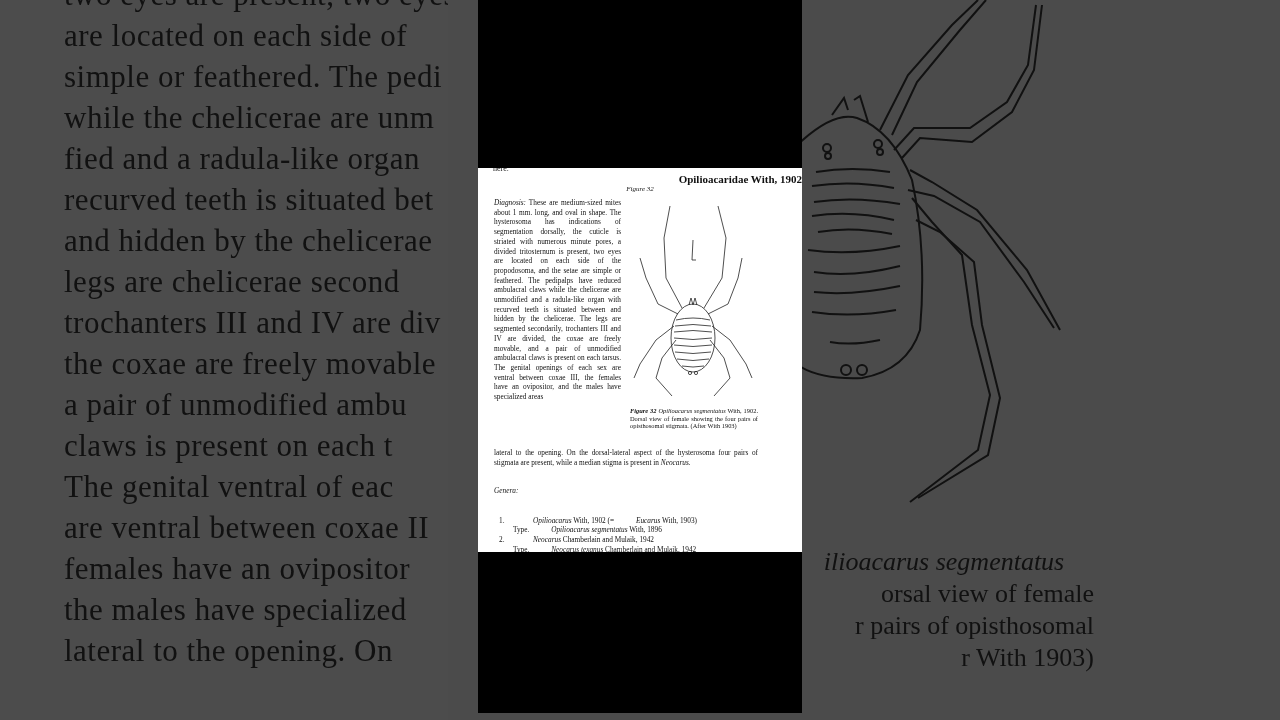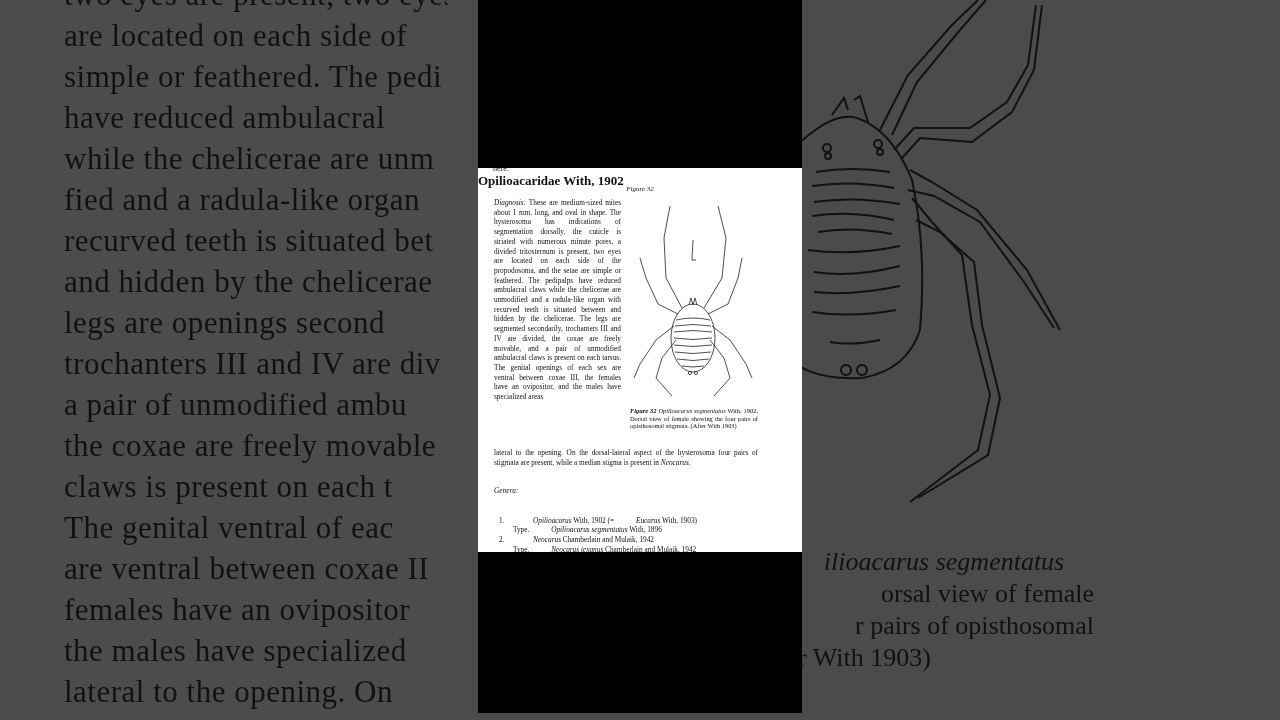--- a/index.html
+++ b/index.html
@@ -8,21 +8,21 @@
   .bg-left .lines { position:absolute; left:64px; top:-26px; width:560px; color:#111; font-size:31px; line-height:41px; letter-spacing:0.5px; }
   .bg-left .lines div { white-space:nowrap; }
   .bg-right { position:absolute; left:802px; top:0; width:478px; height:720px; overflow:hidden; background:#4b4b4b; }
   .bg-right svg { position:absolute; left:0; top:0; }
   .bg-right .cap { position:absolute; left:-8px; top:546px; color:#111; font-size:26px; line-height:32px; width:300px; }
   .bg-right .cap div { white-space:nowrap; text-align:right; }
   .bg-right .cap .it { font-style:italic;text-align:center; }
   .center { position:absolute; left:478px; top:0; width:324px; height:713px; background:#000; }
   .page { position:absolute; left:0; top:168px; width:324px; height:384px; background:#fff; overflow:hidden; color:#111; }
   .page .top-cut { position:absolute; left:15px; top:-4px; font-size:8px; }
-  .page .title { position:absolute; left:0; width:324px; top:5px; text-align:left; font-weight:bold; font-size:13px; }
+  .page .title { position:absolute; left:0; width:324px; top:5px; text-align:right; font-weight:bold; font-size:11px; }
   .page .figref { position:absolute; left:0; width:324px; top:17px; text-align:center; font-style:italic; font-size:7px; }
   .page .diag { position:absolute; left:16px; top:30px; width:127px; font-size:7.3px; line-height:9.7px; text-align:justify; }
   .page .diag .lbl { font-style:italic; }
   .page .full { position:absolute; left:16px; top:280px; width:264px; font-size:7.3px; line-height:9.7px; text-align:justify; }
   .page .full .it { font-style:italic; }
   .page .fig { position:absolute; left:148px; top:30px; width:140px; height:205px; }
   .page .figcap { position:absolute; left:152px; top:239px; width:128px; font-size:6.4px; line-height:7.6px; text-align:justify; }
   .page .figcap .lbl { font-style:italic; font-weight:bold; }
   .page .figcap .it { font-style:italic; }
   .page .genera { position:absolute; left:16px; top:318px; font-size:7.3px; line-height:9.7px; width:290px; }
@@ -32,29 +32,28 @@
   .page .genera .it { font-style:italic;padding-left:20px; }
 </style>
 </head>
 <body>
 
 <div class="bg-left">
   <div class="lines">
     <div>two eyes are present, two eyes</div>
     <div>are located on each side of</div>
     <div>simple or feathered. The pedi</div>
-    <div>have reduced ambulacral</div>
     <div>while the chelicerae are unm</div>
     <div>fied and a radula-like organ</div>
     <div>recurved teeth is situated bet</div>
     <div>and hidden by the chelicerae</div>
-    <div>legs are openings second</div>
+    <div>legs are chelicerae second</div>
     <div>trochanters III and IV are div</div>
+    <div>the coxae are freely movable</div>
     <div>a pair of unmodified ambu</div>
-    <div>the coxae are freely movable</div>
     <div>claws is present on each t</div>
     <div>The genital ventral of eac</div>
     <div>are ventral between coxae II</div>
     <div>females have an ovipositor</div>
     <div>the males have specialized</div>
     <div>lateral to the opening. On</div>
   </div>
 </div>
 
 <div class="bg-right">
@@ -94,21 +93,21 @@
       <path d="M114,220 L138,232 L172,262 L180,325 L198,398 L186,455 L116,498"></path>
 
       <circle cx="44" cy="370" r="5"></circle>
         <circle cx="60" cy="370" r="5"></circle>
     </g>
   </svg>
   <div class="cap">
     <div class="it">ilioacarus segmentatus</div>
     <div>orsal view of female</div>
     <div>r pairs of opisthosomal</div>
-    <div style="text-align:left;padding-left:4px">r With 1903)</div>
+    <div style="text-align:right;padding-left:4px">r With 1903)</div>
   </div>
 </div>
 
 <div class="center">
   <div class="page">
     <div class="top-cut">here.</div>
     <div class="title">Opilioacaridae With, 1902</div>
     <div class="figref">Figure 32</div>
 
     <div class="diag">

